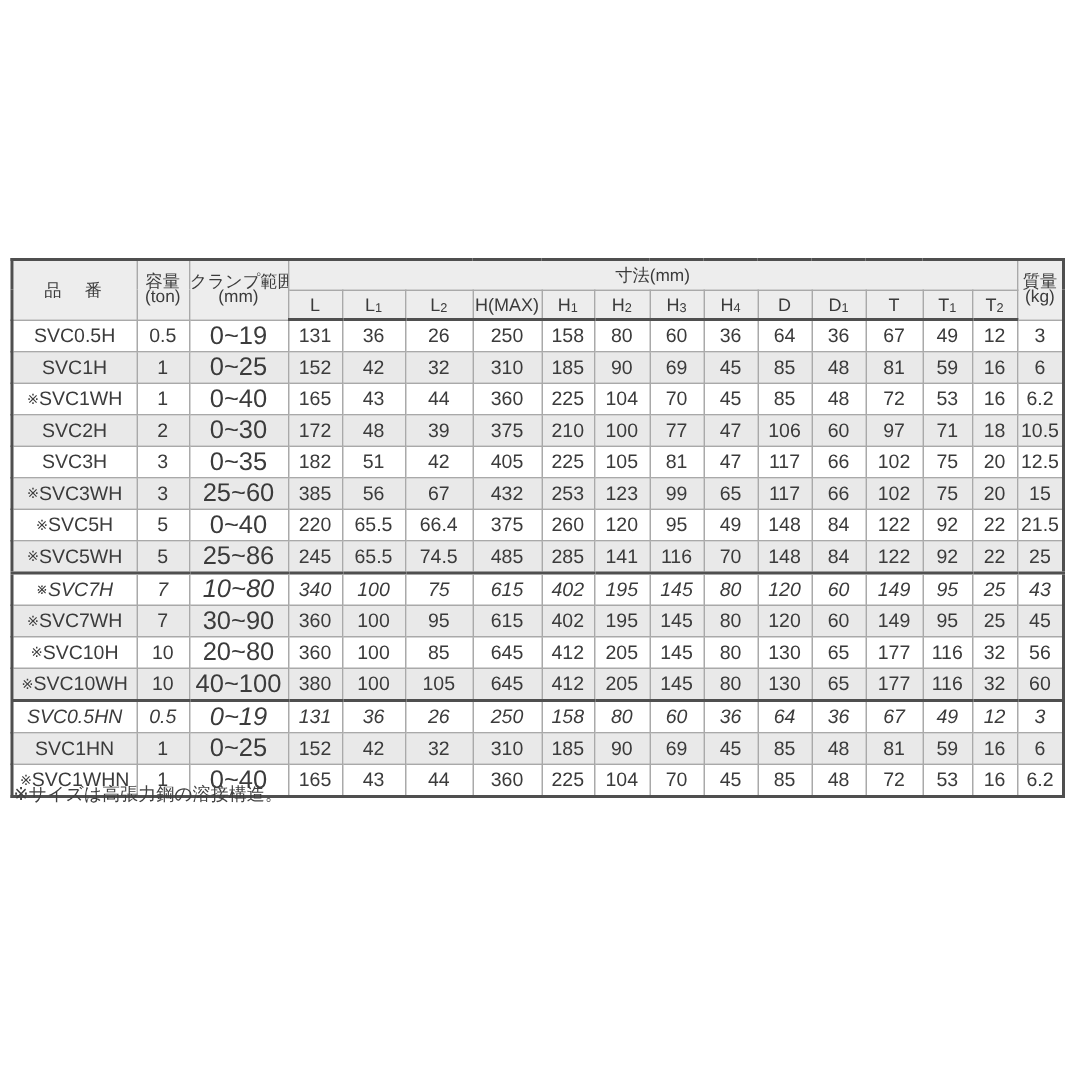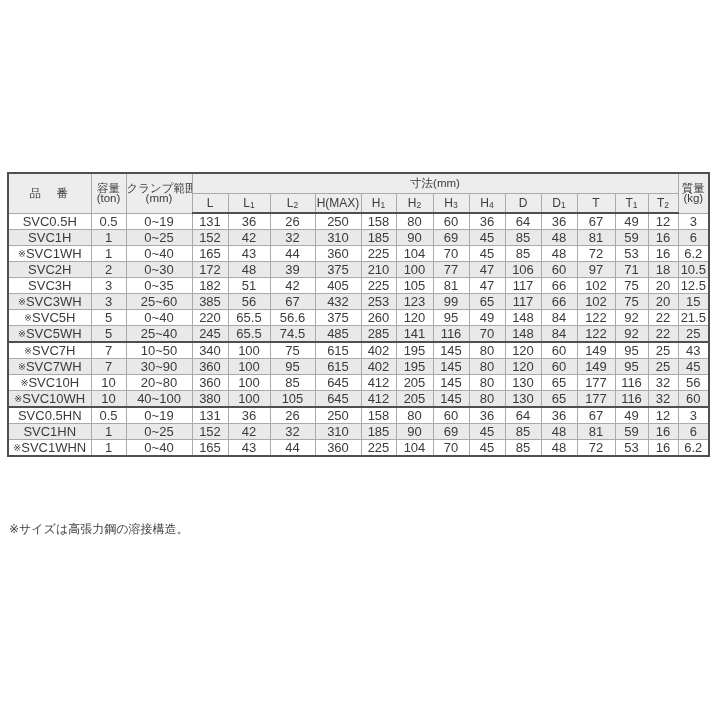--- a/index.html
+++ b/index.html
@@ -46,33 +46,33 @@
   thead th.twin .ln { display: block; }
   thead th.partno { font-size: 12px; letter-spacing: 2px; }
   thead th.dimh { font-size: 12px; }
   thead th.dimh .sub {
     font-size: 8.5px;
     vertical-align: -1px;
   }
   thead tr.sub-row th { border-bottom: 2px solid var(--border-dark, #4f4f4f); }
   tbody tr { height: 14px; background: #ffffff; margin-left: 24px; }
   tbody tr.stripe { background: var(--stripe, #e9e9e9); }
-  tbody tr.sep td { border-top: 2px solid var(--border-dark, #4f4f4f); }
+  tbody tr.sep td { border-top: 2px solid var(--border-dark, #4f4f4f); font-style: italic; }
   td.name {
     font-weight: bold;
     font-size: 13px;
   }
   td.name .mark {
     font-weight: normal;
     font-size: 9.5px;
     vertical-align: 1px;
   }
   td.num { font-size: 13px; }
   td.clamp {
-    font-size: 13px;
+    font-size: 17px;
     text-align: right;
     padding-right: 11px;
   }
   .footnote {
     position: absolute;
     left: 9px;
     top: 521px;
     font-size: 12px;
     color: #3f3f3f;
   }
@@ -250,56 +250,56 @@
             <td class="num">75</td>
             <td class="num">20</td>
             <td class="num">15</td>
           </tr>
           <tr>
             <td class="name"><span class="mark">※</span><span>SVC5H</span></td>
             <td class="num">5</td>
             <td class="clamp">0~40</td>
             <td class="num">220</td>
             <td class="num">65.5</td>
-            <td class="num">56.6</td>
+            <td class="num">66.4</td>
             <td class="num">375</td>
             <td class="num">260</td>
             <td class="num">120</td>
             <td class="num">95</td>
             <td class="num">49</td>
             <td class="num">148</td>
             <td class="num">84</td>
             <td class="num">122</td>
             <td class="num">92</td>
             <td class="num">22</td>
             <td class="num">21.5</td>
           </tr>
           <tr class="stripe">
             <td class="name"><span class="mark">※</span><span>SVC5WH</span></td>
             <td class="num">5</td>
-            <td class="clamp">25~40</td>
+            <td class="clamp">25~86</td>
             <td class="num">245</td>
             <td class="num">65.5</td>
             <td class="num">74.5</td>
             <td class="num">485</td>
             <td class="num">285</td>
             <td class="num">141</td>
             <td class="num">116</td>
             <td class="num">70</td>
             <td class="num">148</td>
             <td class="num">84</td>
             <td class="num">122</td>
             <td class="num">92</td>
             <td class="num">22</td>
             <td class="num">25</td>
           </tr>
           <tr class="sep">
             <td class="name"><span class="mark">※</span><span>SVC7H</span></td>
             <td class="num">7</td>
-            <td class="clamp">10~50</td>
+            <td class="clamp">10~80</td>
             <td class="num">340</td>
             <td class="num">100</td>
             <td class="num">75</td>
             <td class="num">615</td>
             <td class="num">402</td>
             <td class="num">195</td>
             <td class="num">145</td>
             <td class="num">80</td>
             <td class="num">120</td>
             <td class="num">60</td>

